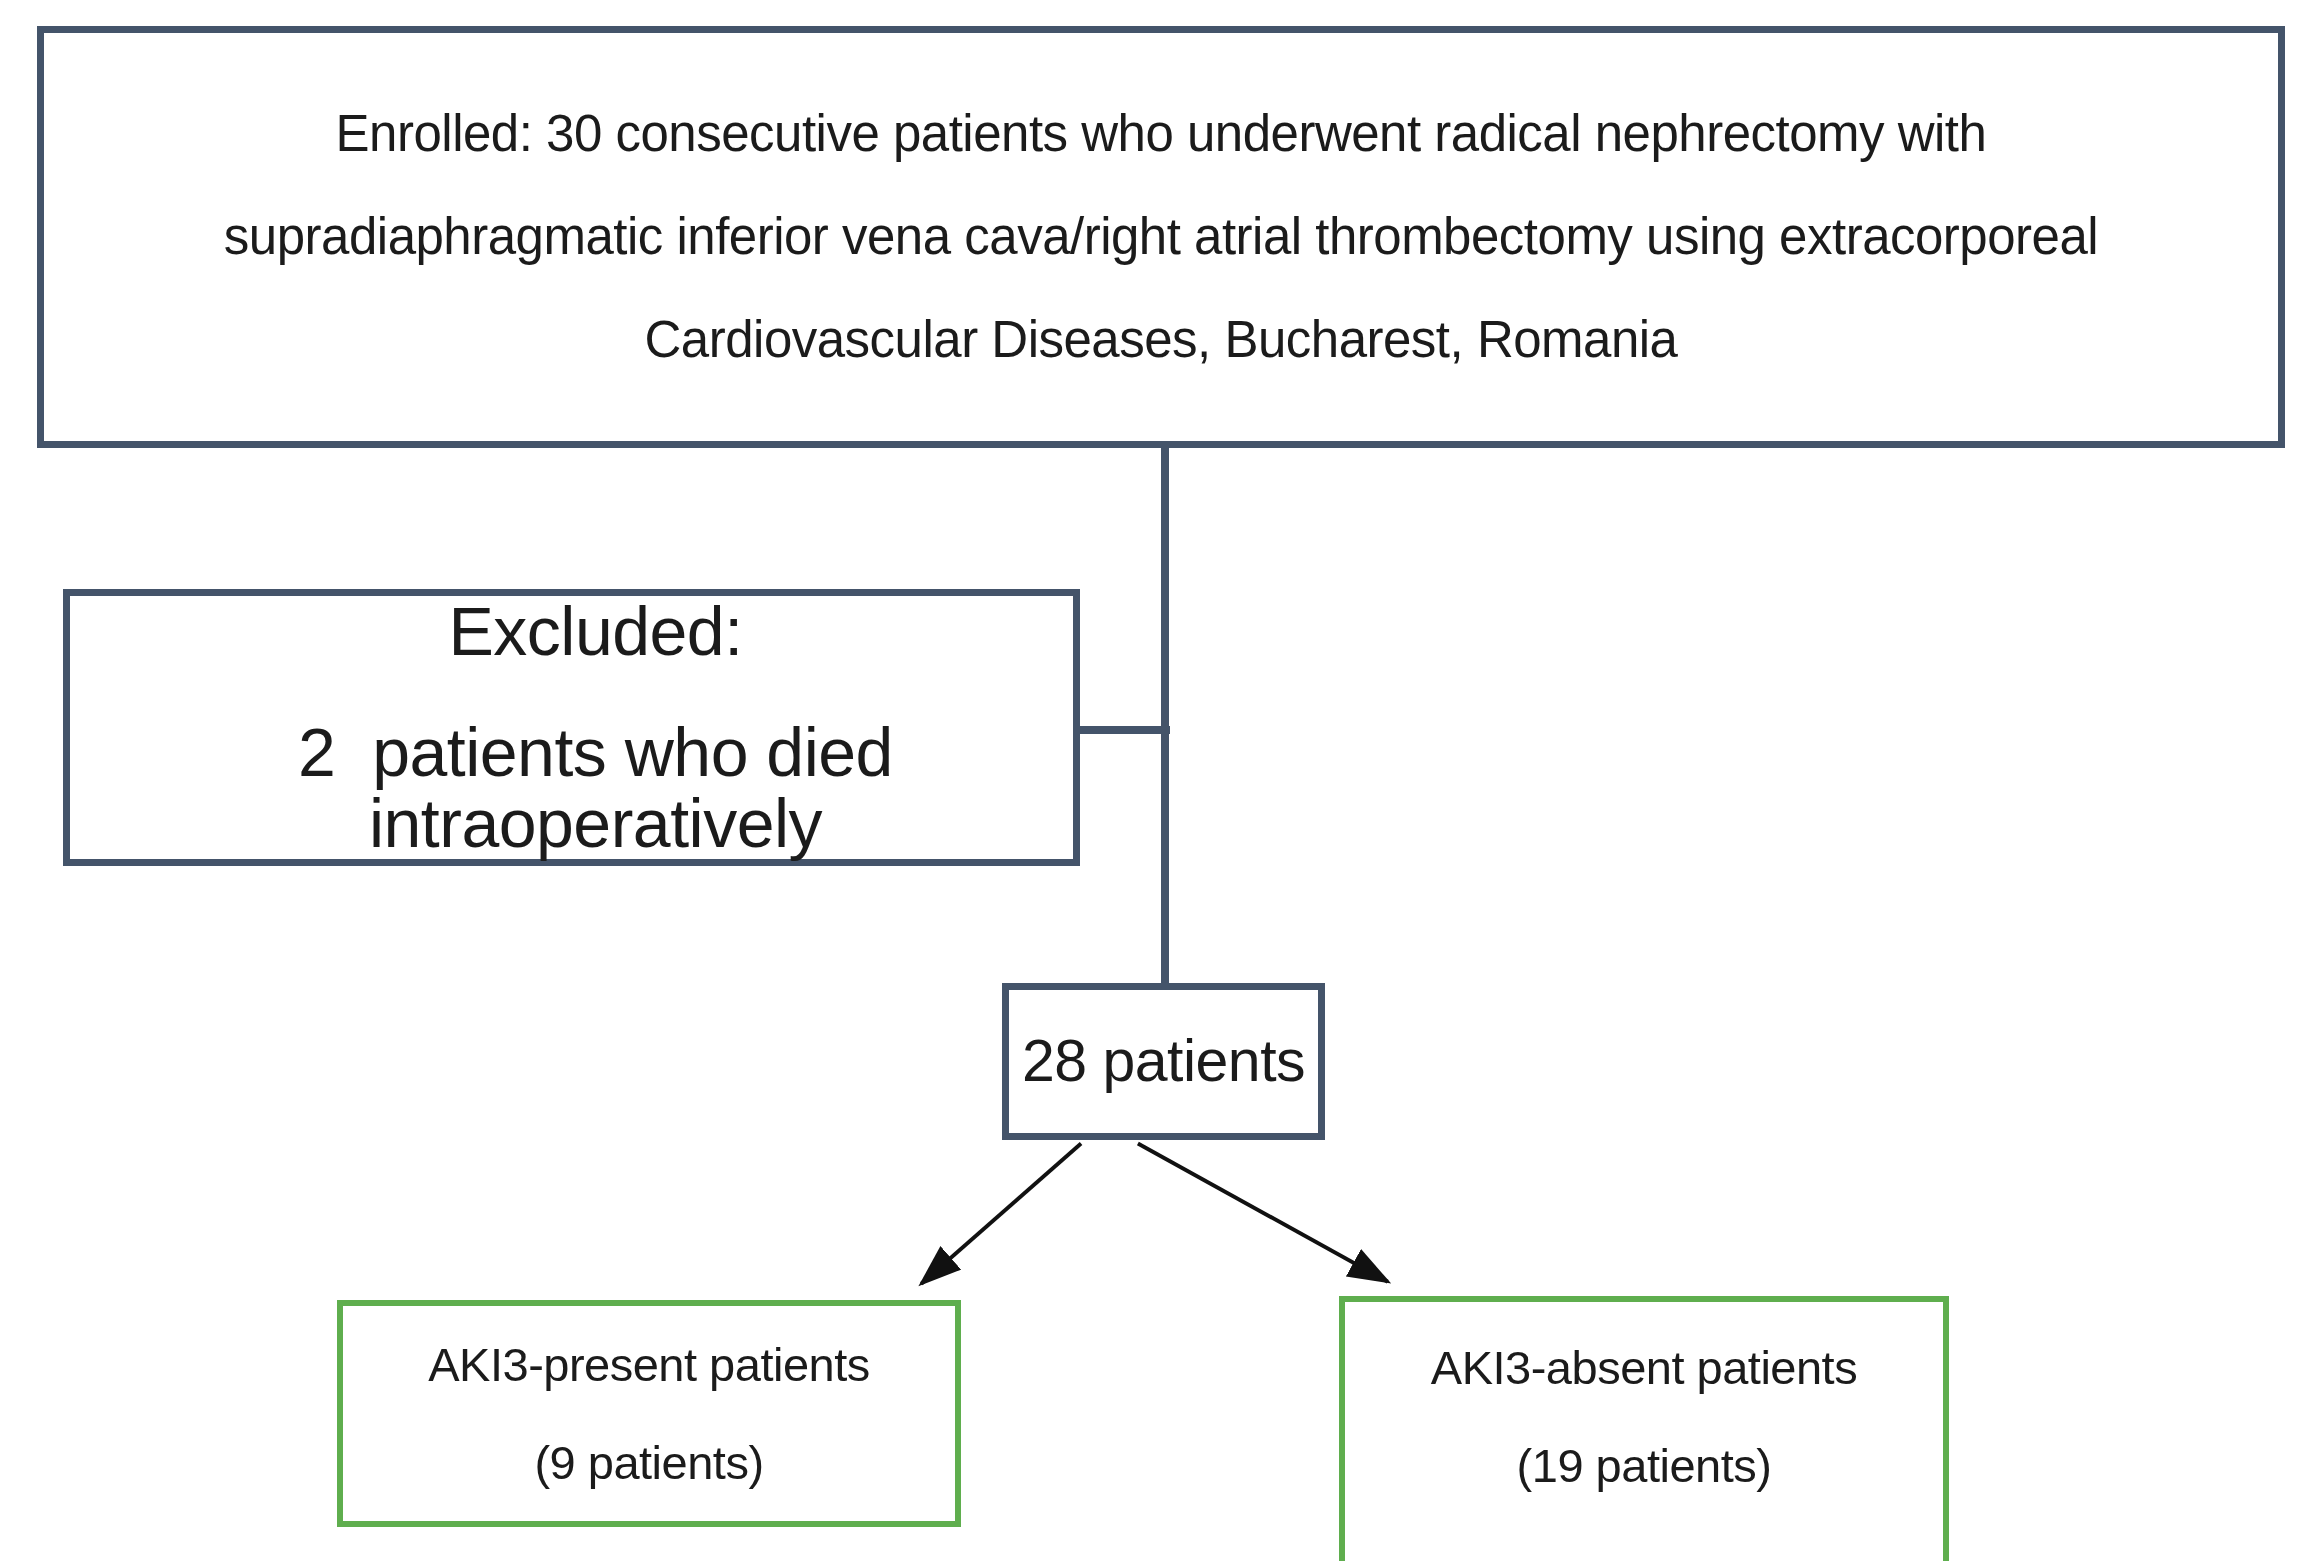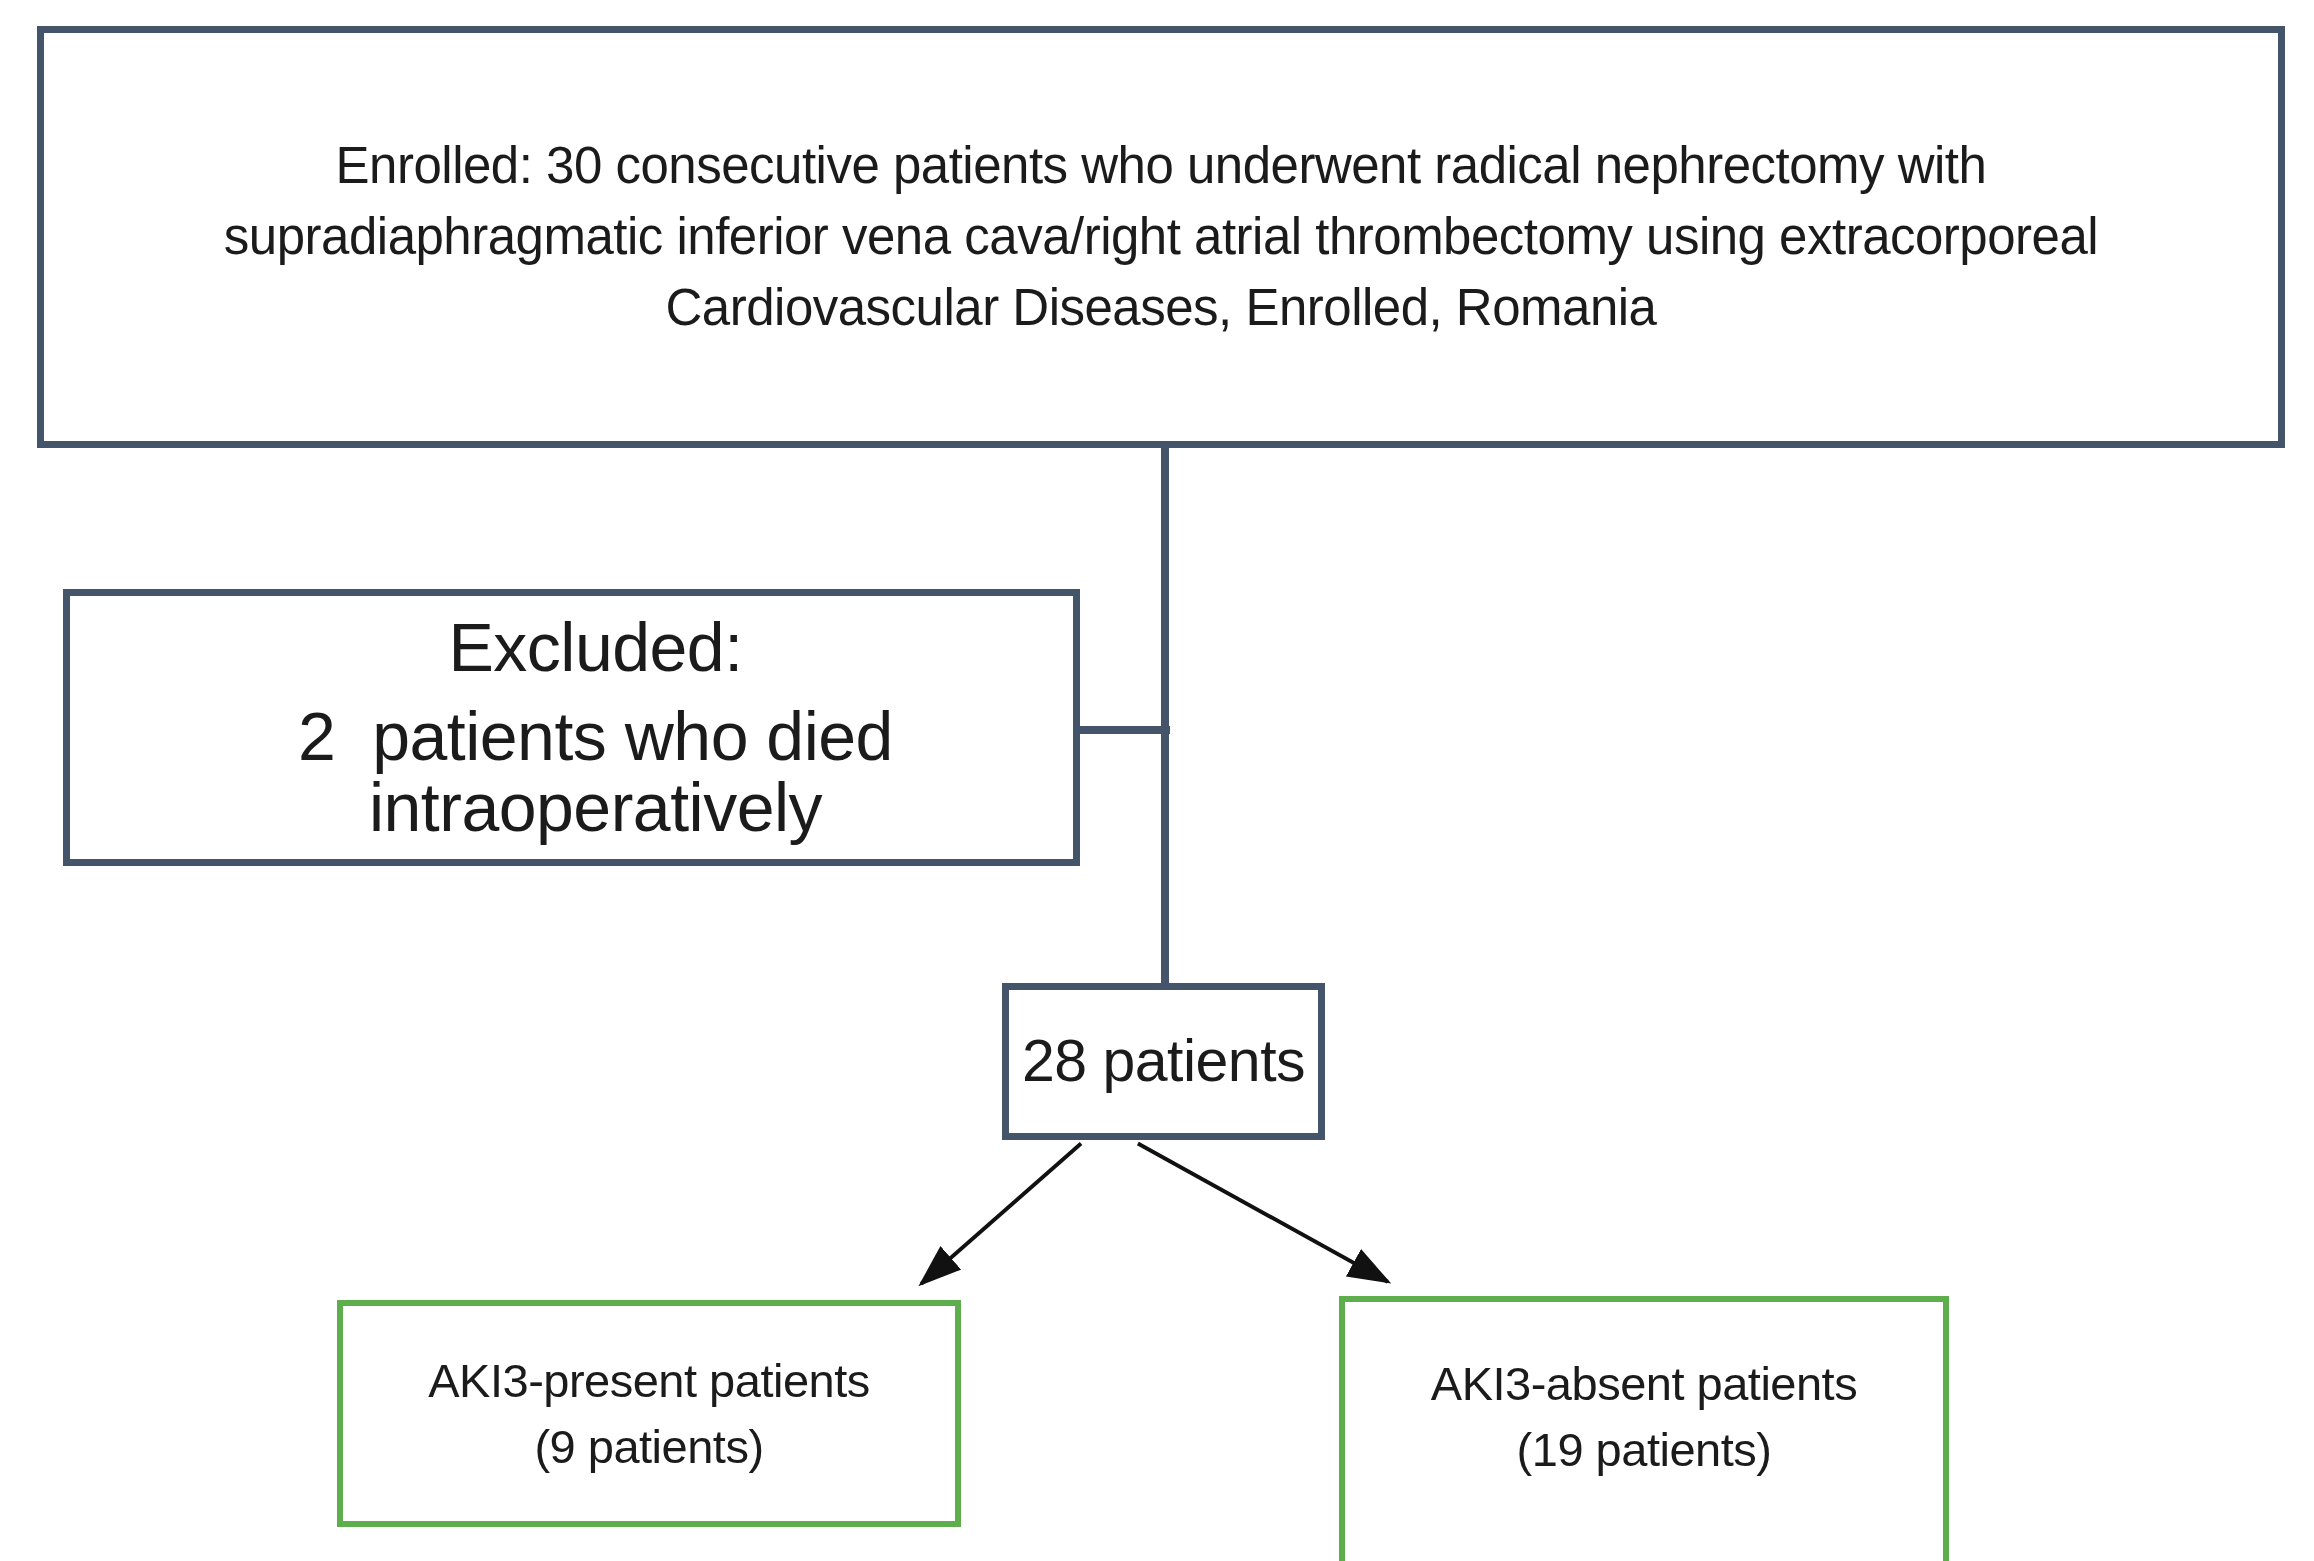--- a/index.html
+++ b/index.html
@@ -20,20 +20,21 @@
   }
   .box {
     position: absolute;
     background: #ffffff;
     box-sizing: border-box;
     display: flex;
     flex-direction: column;
     align-items: center;
     justify-content: center;
     text-align: center;
+    gap: 32px;
   }
   .box.dark  { border: 7.8px solid var(--dark); }
   .box.green { border: 6.9px solid var(--green); }
   .line { white-space: pre-wrap; letter-spacing: -0.5px; }
 
   .enrolled  { left: 37px;   top: 25.5px;   width: 2248px; height: 422px; font-size: 51px; line-height: 71px; }
   .excluded  { left: 63px;   top: 589px;  width: 1017px; height: 277px; font-size: 68px; line-height: 71px; padding-left: 48px; }
   .excluded .detail { margin-top: 18px; }
   .box28     { left: 1002px; top: 983px; width: 323px;  height: 157px; font-size: 59px; line-height: 63px; }
   .present   { left: 337px;  top: 1300px; width: 624px;  height: 227px; font-size: 47px; line-height: 66px; }
@@ -52,21 +53,21 @@
   #arrowhead path { fill: var(--arrow); }
 </style>
 </head>
 <body>
 
 <div class="canvas">
 
   <div class="box dark enrolled">
     <div class="line">Enrolled: 30 consecutive patients who underwent radical nephrectomy with</div>
     <div class="line">supradiaphragmatic inferior vena cava/right atrial thrombectomy using extracorporeal</div>
-    <div class="line">Cardiovascular Diseases, Enrolled, Romania</div>
+    <div class="line">Cardiovascular Diseases, Bucharest, Romania</div>
   </div>
 
   <div class="connector vline"></div>
   <div class="connector hstub"></div>
 
   <div class="box dark excluded">
     <div class="line">Excluded:</div>
     <div class="line detail">2  patients who died intraoperatively</div>
   </div>
 

